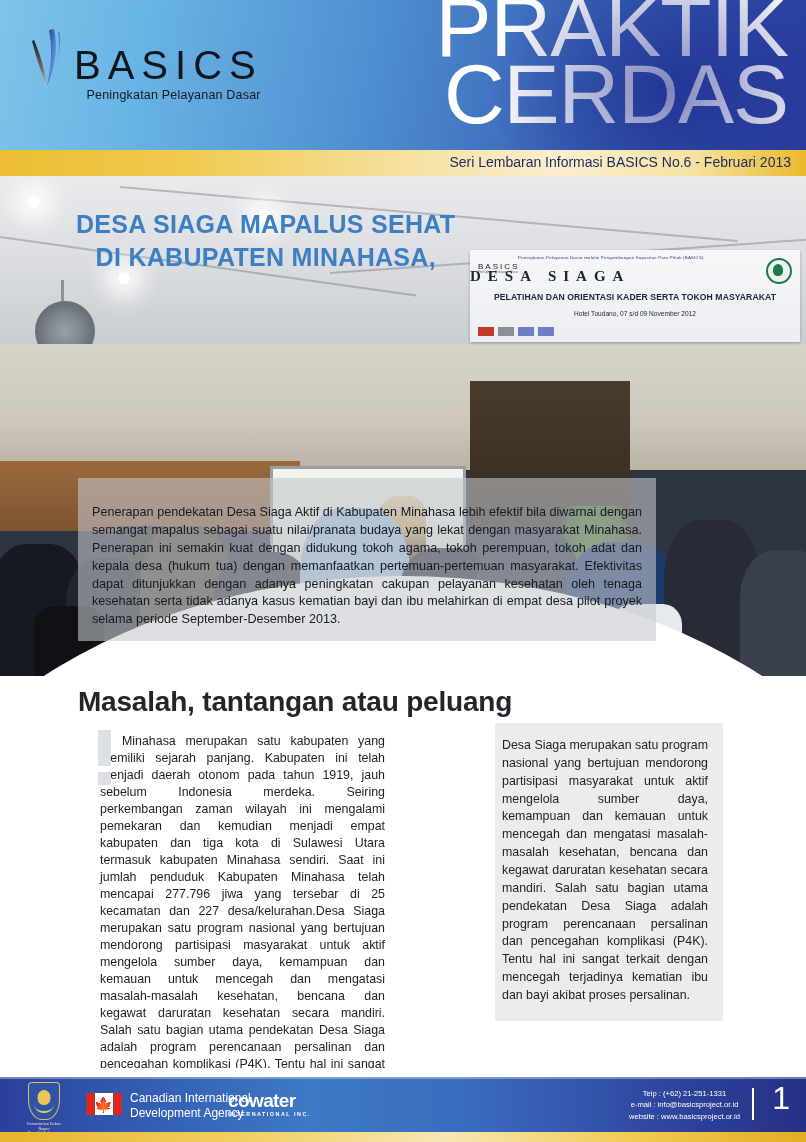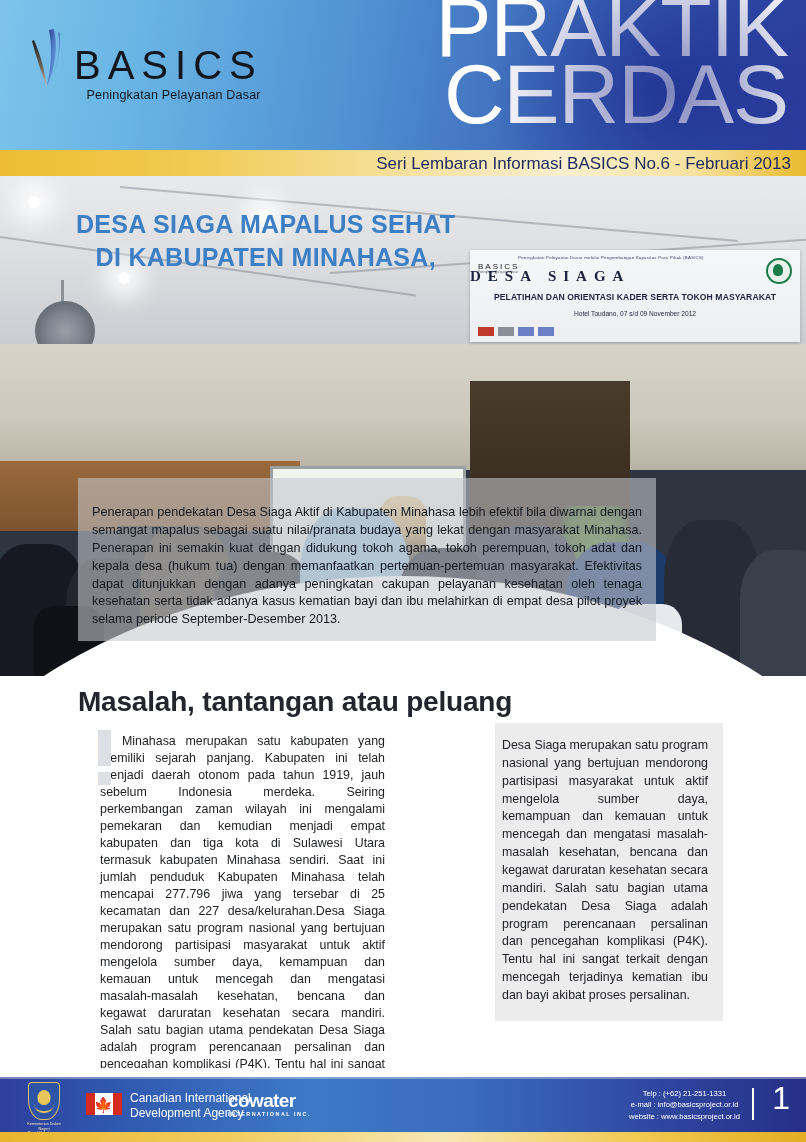--- a/index.html
+++ b/index.html
@@ -41,21 +41,21 @@
   .praktik-l1{font-size:84px;letter-spacing:-1px;display:block;}
   .praktik-l2{font-size:84px;letter-spacing:-1px;display:block;}
 
   
   .gold-bar{
     position:absolute;left:0;top:150px;width:806px;height:26px;
     background:linear-gradient(90deg,#edbe33 0%,#f0c94d 22%,#f6e2a3 52%,#faefcf 70%,#f7e2a0 86%,#e9ba2e 100%);
   }
   .gold-bar .issue{
     position:absolute;right:15px;top:4px;
-    font-size:17px;color:#1b2a5e;font-family:"Liberation Sans", sans-serif;
+    font-size:14px;color:#1b2a5e;font-family:"Liberation Sans", sans-serif;
   }
 
   
   .hero{
     position:absolute;left:0;top:176px;width:806px;height:500px;overflow:hidden;
     background:#2f3540;
   }
   .hero-photo{position:absolute;inset:0;}
   
   .ph-ceiling{position:absolute;left:0;top:0;width:806px;height:168px;

